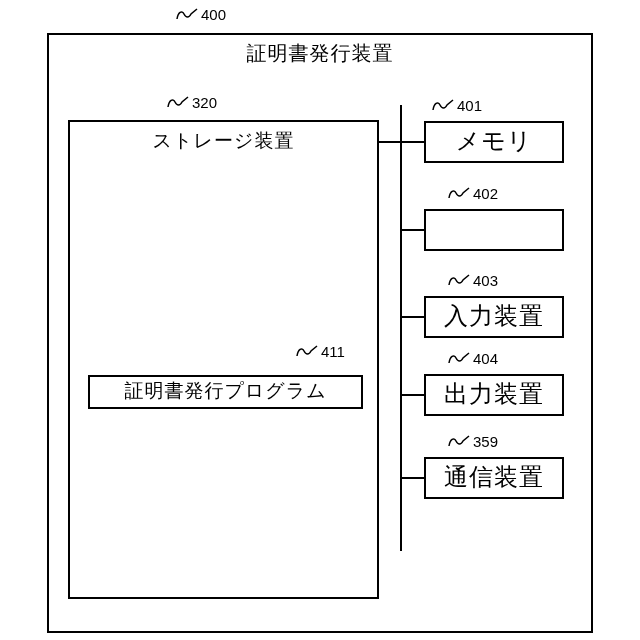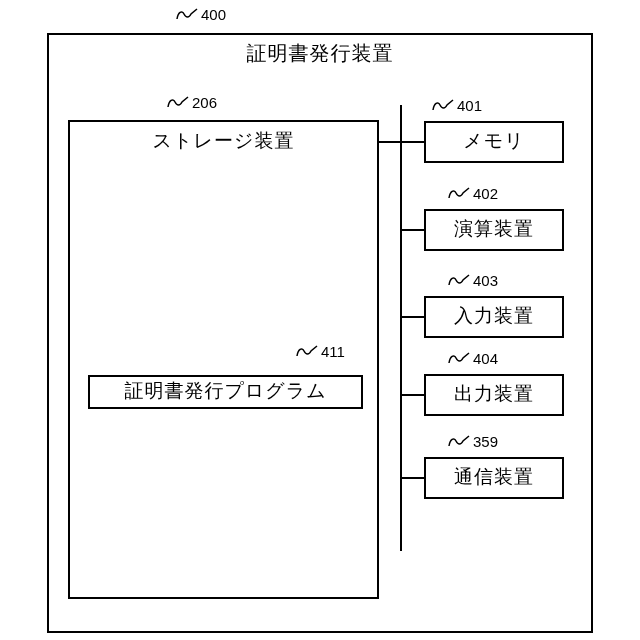--- a/index.html
+++ b/index.html
@@ -52,21 +52,21 @@
   .program-label {
     left: 88px; top: 375px; width: 275px; height: 48px;
     line-height: 31px;
     text-align: center;
     font-size: 19px;
   }
   .comp-label {
     left: 424px; width: 140px; height: 42px;
     line-height: 40px;
     text-align: center;
-    font-size: 19px;
+    font-size: 24px;
   }
   .comp-label.c0 { top: 121px; }
   .comp-label.c1 { top: 209px; }
   .comp-label.c2 { top: 296px; }
   .comp-label.c3 { top: 374px; }
   .comp-label.c4 { top: 457px; border-radius: 9px; }
 
   .line {
     position: absolute;
     background: #000000;
@@ -112,21 +112,21 @@
     </svg>
     <span>400</span>
   </div>
 
   <div class="box storage-box"></div>
   <div class="label storage-label">ストレージ装置</div>
   <div class="ref r406">
     <svg width="22" height="16" viewBox="0 0 22 16">
       <path d="M1,13 C2,6 6,4 8,8 C10,12 13,12 15,8 L21,3" fill="none" stroke="#000" stroke-width="1.5"></path>
     </svg>
-    <span>206</span>
+    <span>320</span>
   </div>
 
   <div class="box program-box"></div>
   <div class="label program-label">証明書発行プログラム</div>
   <div class="ref r411">
     <svg width="22" height="16" viewBox="0 0 22 16">
       <path d="M1,13 C2,6 6,4 8,8 C10,12 13,12 15,8 L21,3" fill="none" stroke="#000" stroke-width="1.5"></path>
     </svg>
     <span>411</span>
   </div>
@@ -141,21 +141,20 @@
   <div class="box comp-box c0"></div>
   <div class="label comp-label c0">メモリ</div>
   <div class="ref r401">
     <svg width="22" height="16" viewBox="0 0 22 16">
       <path d="M1,13 C2,6 6,4 8,8 C10,12 13,12 15,8 L21,3" fill="none" stroke="#000" stroke-width="1.5"></path>
     </svg>
     <span>401</span>
   </div>
 
   <div class="box comp-box c1"></div>
-  <div class="label comp-label c1">演算装置</div>
   <div class="ref r402">
     <svg width="22" height="16" viewBox="0 0 22 16">
       <path d="M1,13 C2,6 6,4 8,8 C10,12 13,12 15,8 L21,3" fill="none" stroke="#000" stroke-width="1.5"></path>
     </svg>
     <span>402</span>
   </div>
 
   <div class="box comp-box c2"></div>
   <div class="label comp-label c2">入力装置</div>
   <div class="ref r403">

